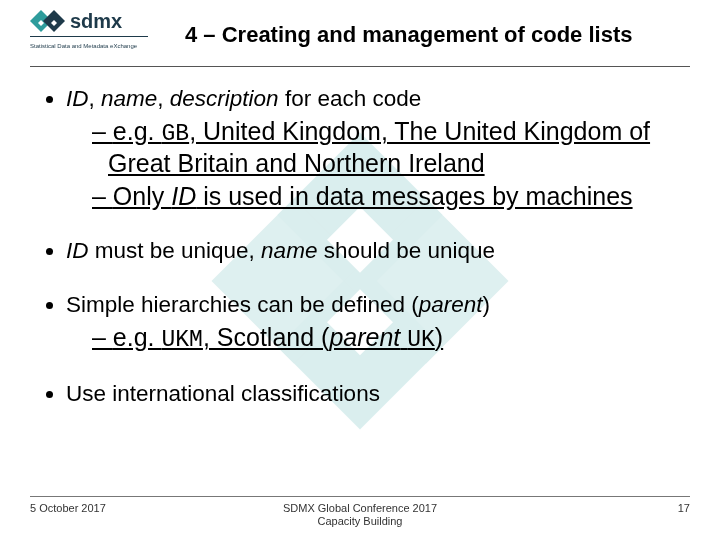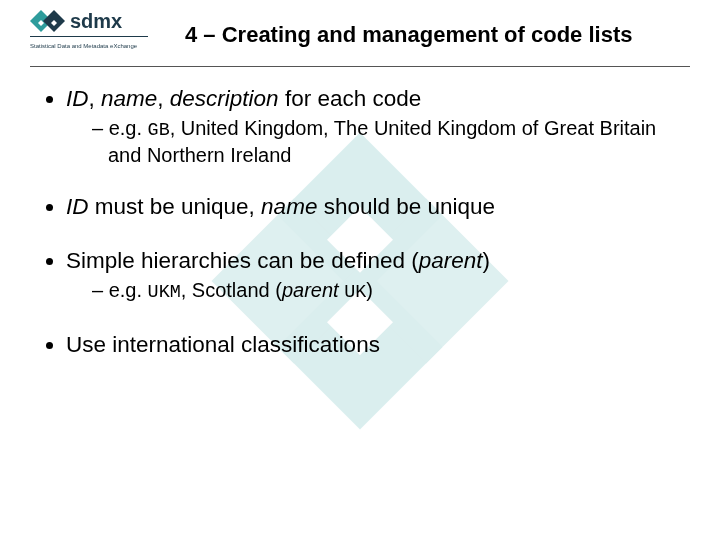--- a/index.html
+++ b/index.html
@@ -60,21 +60,22 @@
     margin: 4px;
     padding-left: 22px;
   }
   ul.top > li {
     margin-bottom: 26px;
   }
   ul.sub {
     list-style: none;
     margin: 4px 0 0 0;
     padding-left: 26px;
-    font-size: 20px;
+    font-size: 25px;
+    text-decoration: underline;
   }
   ul.sub > li {
     text-indent: -16px;
     padding-left: 16px;
     margin-bottom: 2px;
   }
   ul.sub > li::before {
     content: "– ";
   }
   .it { font-style: italic; }
@@ -136,23 +137,35 @@
         </g>
       </svg>
     </div>
     <div class="title">4 – Creating and management of code lists</div>
   </div>
 
   <div class="content">
     <ul class="top">
         <li><span class="it">ID</span>, <span class="it">name</span>, <span class="it">description</span> for each code<ul class="sub">
             <li>e.g. <span class="mono">GB</span>, United Kingdom, The United Kingdom of Great Britain and Northern Ireland</li>
+            <li>Only <span class="it">ID</span> is used in data messages by machines</li>
           </ul></li>
         <li><span class="it">ID</span> must be unique, <span class="it">name</span> should be unique</li>
         <li>Simple hierarchies can be defined (<span class="it">parent</span>)<ul class="sub">
             <li>e.g. <span class="mono">UKM</span>, Scotland (<span class="it">parent</span> <span class="mono">UK</span>)</li>
           </ul></li>
         <li>Use international classifications</li>
       </ul>
   </div>
 
+  <div class="footer">
+    <div class="footer-rule"></div>
+    <div class="footer-row">
+      <div class="footer-left">5 October 2017</div>
+      <div class="footer-center">
+        <span>SDMX Global Conference 2017</span><br>
+        <span>Capacity Building</span>
+      </div>
+      <div class="footer-right">17</div>
+    </div>
+  </div>
 
 </div>
 
 </body></html>

